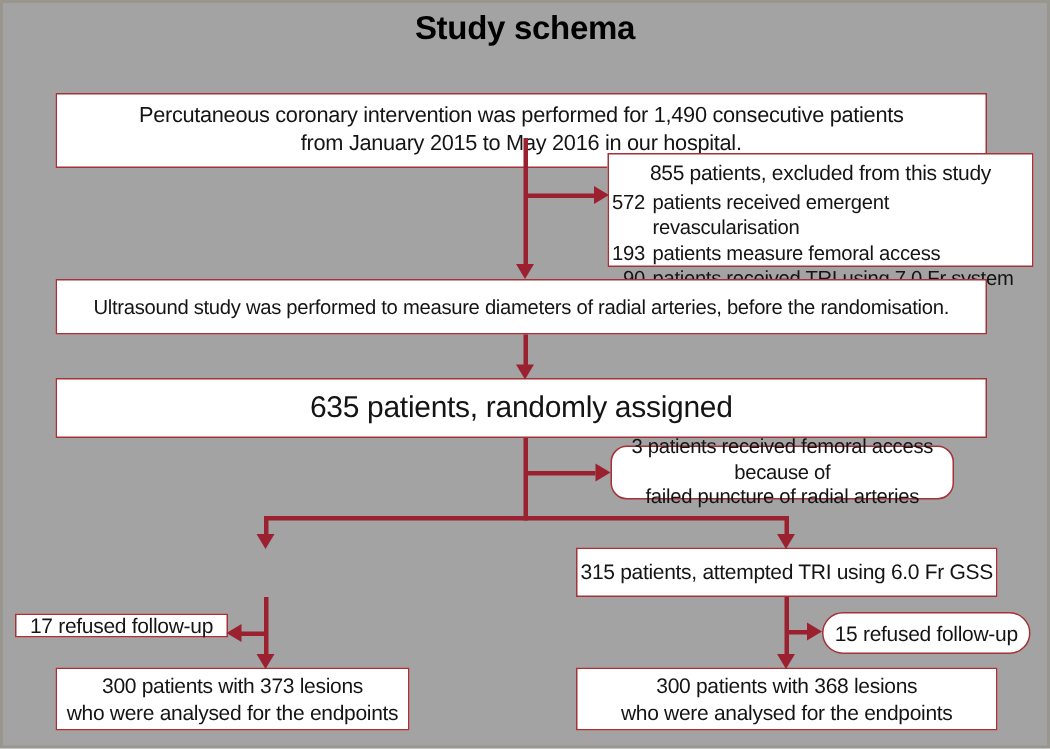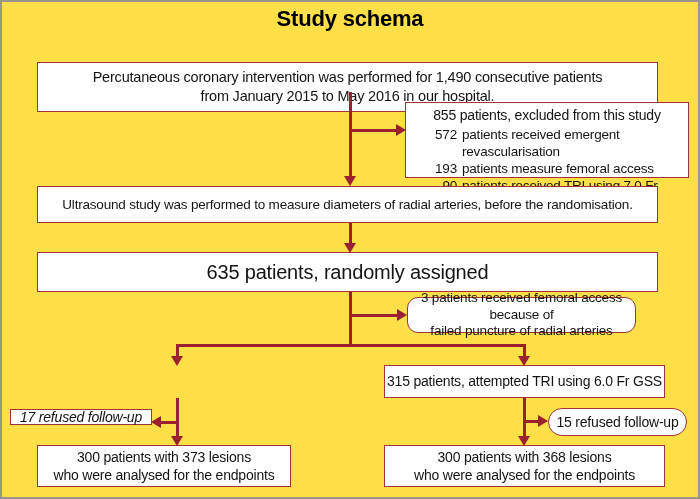--- a/index.html
+++ b/index.html
@@ -1,21 +1,21 @@
 <!DOCTYPE html>
 <html><head>
 <meta charset="utf-8">
 <style>
   html,body{margin:0;padding:0;background:#ffffff;}
   .canvas{
     position:relative;
     width:700px;height:499px;
     box-sizing:border-box;
     border:2px solid #98968d;
-    background:#fde047;
+    background:#a3a3a3;
     font-family:"Liberation Sans","DejaVu Sans",sans-serif;
     color:#141414;
     letter-spacing:-0.2px;
     overflow:hidden;
   }
   .title{
     position:absolute;top:4px;left:0;width:100%;
     text-align:center;font-weight:bold;font-size:22px;color:#000;
   }
   .box{
@@ -25,30 +25,30 @@
     box-sizing:border-box;
     display:flex;flex-direction:column;justify-content:center;align-items:center;
     text-align:center;
     font-size:14px;line-height:1.32;
   }
   .box .ln{display:block;width:100%;}
   .box-pci{left:35px;top:40px;width:621px;height:50px;font-size:14.5px;margin-top:20px;}
   .box-excluded{left:403px;top:100px;width:284px;height:76px;justify-content:flex-start;padding-top:3px;}
   .box-excluded .ex-header{font-size:14px;margin-bottom:3px;}
   .ex-items{display:inline-block;text-align:left;}
-  .ex-row{display:flex;font-size:13.5px;line-height:1.24;padding-left:27px;}
+  .ex-row{display:flex;font-size:13.5px;line-height:1.24;}
   .ex-num{display:inline-block;width:24px;text-align:right;margin-right:5px;flex:none;}
   .box-ultrasound{left:35px;top:184px;width:621px;height:37px;font-size:13.5px;white-space:nowrap;}
   .box-randomized{left:35px;top:250px;width:621px;height:40px;font-size:20px;}
   .box-femoral{left:405px;top:295px;width:229px;height:36px;font-size:13.5px;line-height:1.25;border-radius:11px;}
   .box-arm-left{left:35px;top:363px;width:281px;height:33px;}
   .box-arm-right{left:382px;top:363px;width:281px;height:33px;}
-  .box-refused-left{left:8px;top:407px;width:142px;height:16px;font-style:italic;}
+  .box-refused-left{left:8px;top:407px;width:142px;height:16px;}
   .box-refused-right{left:546px;top:406px;width:139px;height:28px;border-radius:14px;}
-  .box-final-left{left:35px;top:443px;width:254px;height:42px;line-height:1.3;}
+  .box-final-left{left:35px;top:443px;width:236px;height:42px;line-height:1.3;}
   .box-final-right{left:382px;top:443px;width:281px;height:42px;line-height:1.3;}
 
   .line{position:absolute;background:#9b2130;}
   .arrow{position:absolute;width:0;height:0;}
   .arrow.down{border-left:6.5px solid transparent;border-right:6.5px solid transparent;border-top:10px solid #9b2130;}
   .arrow.right{border-top:6.5px solid transparent;border-bottom:6.5px solid transparent;border-left:10px solid #9b2130;}
   .arrow.left{border-top:6.5px solid transparent;border-bottom:6.5px solid transparent;border-right:10px solid #9b2130;}
 </style>
 </head>
 <body>

